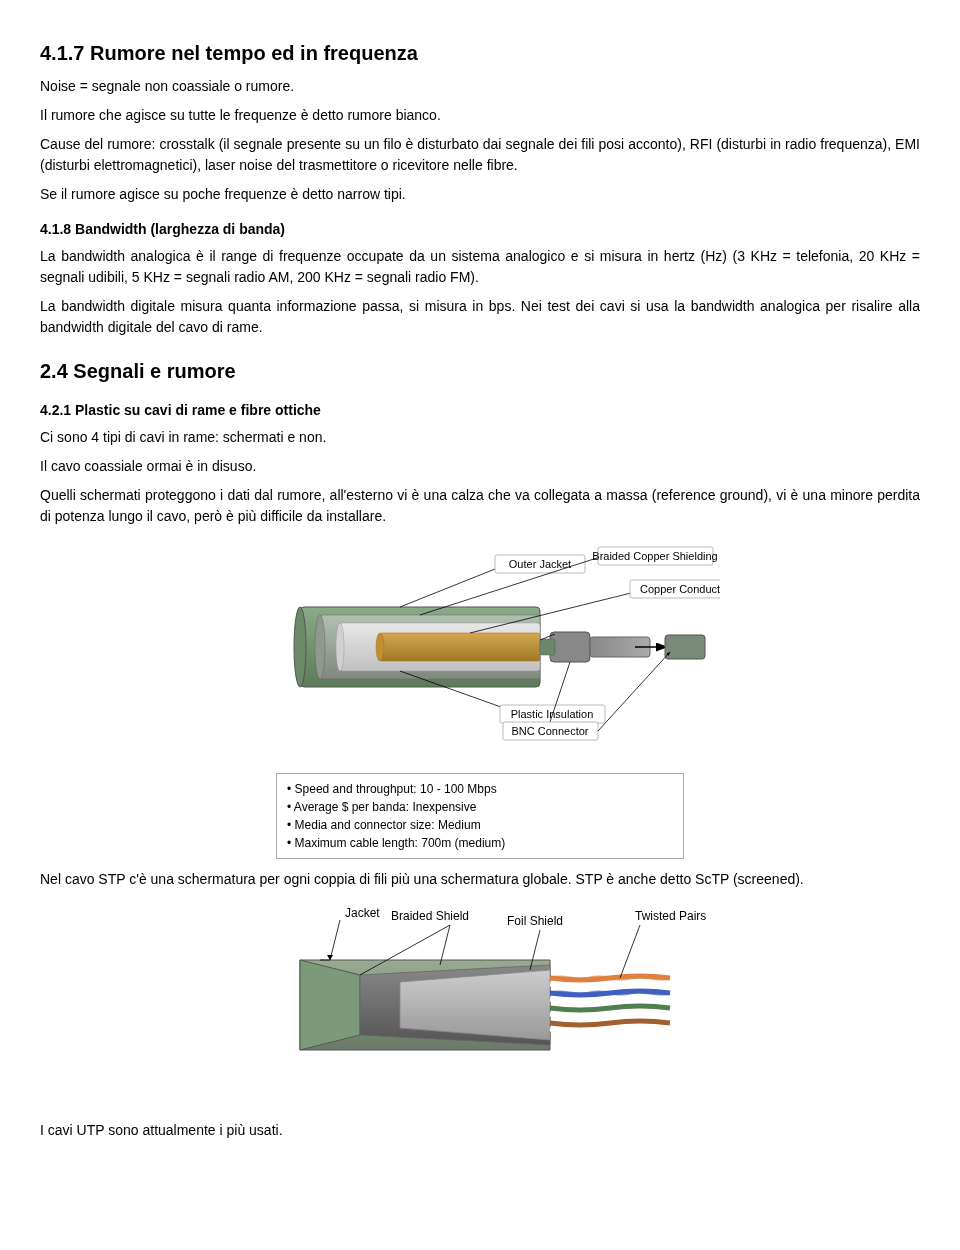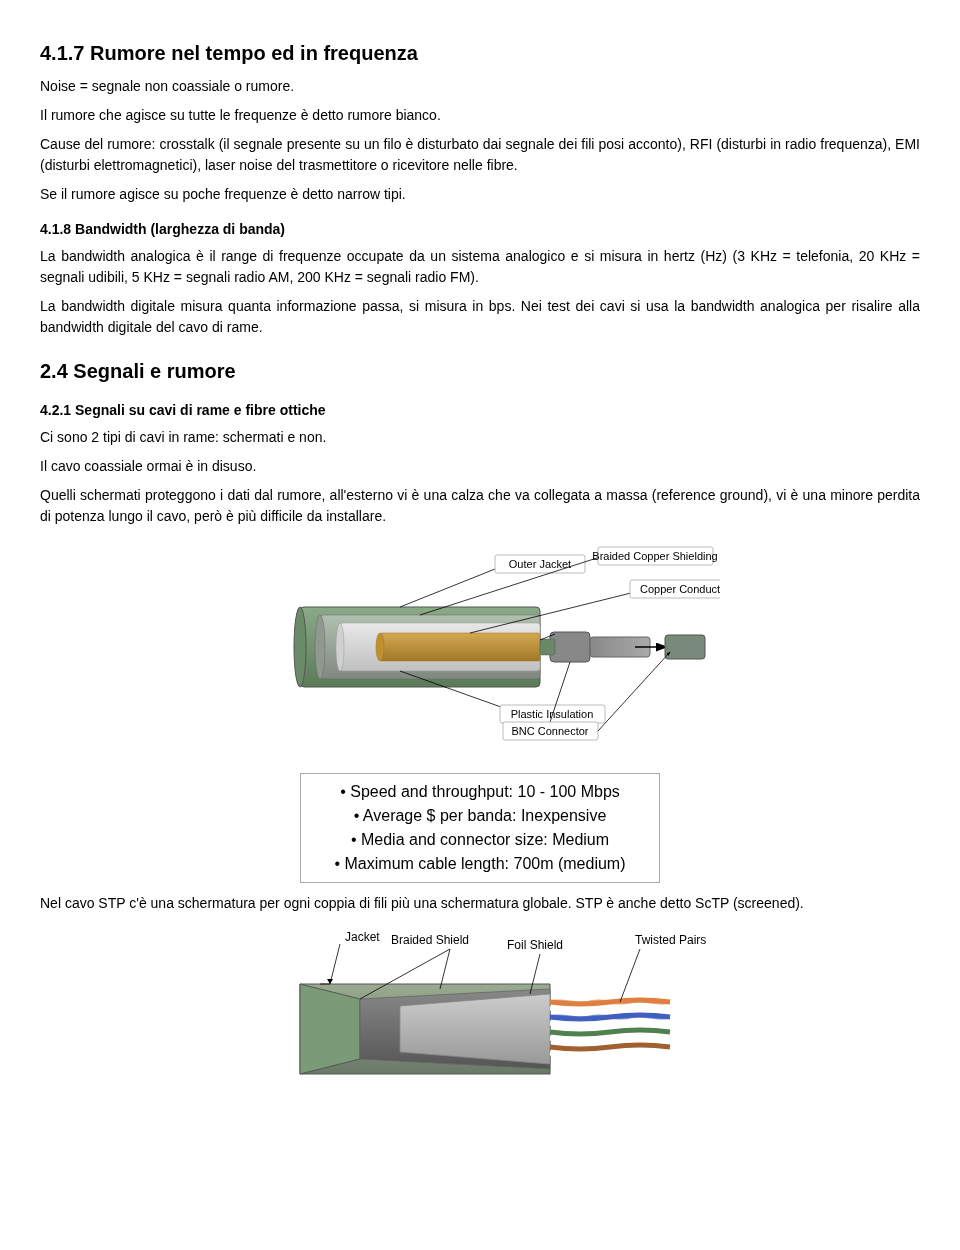--- a/index.html
+++ b/index.html
@@ -13,21 +13,20 @@
       line-height: 1.5;
     }
     h2 { font-size: 20px; font-weight: bold; margin-bottom: 8px; margin-top: 18px; }
     h3 { font-size: 14px; font-weight: bold; margin-bottom: 6px; }
     p { margin-bottom: 8px; text-align: justify; }
     .section { margin-bottom: 14px; }
     .diagram-wrapper-full {
       width: 500px;
       margin: 10px auto;
       display: block;
-      text-align: center;
     }
   </style>
 </head>
 <body>
 
 <div class="section">
   <h2>4.1.7 Rumore nel tempo ed in frequenza</h2>
   <p>Noise = segnale non coassiale o rumore.</p>
   <p>Il rumore che agisce su tutte le frequenze è detto rumore bianco.</p>
   <p>Cause del rumore: crosstalk (il segnale presente su un filo è disturbato dai segnale dei fili posi acconto), RFI (disturbi in radio frequenza), EMI (disturbi elettromagnetici), laser noise del trasmettitore o ricevitore nelle fibre.</p>
@@ -38,22 +37,22 @@
   <h3>4.1.8 Bandwidth (larghezza di banda)</h3>
   <p>La bandwidth analogica è il range di frequenze occupate da un sistema analogico e si misura in hertz (Hz) (3 KHz = telefonia, 20 KHz = segnali udibili, 5 KHz = segnali radio AM, 200 KHz = segnali radio FM).</p>
   <p>La bandwidth digitale misura quanta informazione passa, si misura in bps. Nei test dei cavi si usa la bandwidth analogica per risalire alla bandwidth digitale del cavo di rame.</p>
 </div>
 
 <div class="section">
   <h2>2.4 Segnali e rumore</h2>
 </div>
 
 <div class="section">
-  <h3>4.2.1 Segnali su cavi di rame e fibre ottiche</h3>
-  <p>Ci sono 2 tipi di cavi in rame: schermati e non.</p>
+  <h3>4.2.1 Plastic su cavi di rame e fibre ottiche</h3>
+  <p>Ci sono 4 tipi di cavi in rame: schermati e non.</p>
   <p>Il cavo coassiale ormai è in disuso.</p>
   <p>Quelli schermati proteggono i dati dal rumore, all'esterno vi è una calza che va collegata a massa (reference ground), vi è una minore perdita di potenza lungo il cavo, però è più difficile da installare.</p>
 
   <div class="diagram-wrapper-full">
     <svg width="480" height="230" viewBox="0 0 480 230" style="display:block;margin:0 auto;">
 
       <defs>
         <linearGradient id="outerGrad" x1="0" y1="0" x2="0" y2="1">
           <stop offset="0%" stop-color="#8aaa88"></stop>
           <stop offset="100%" stop-color="#5a7a58"></stop>
@@ -128,21 +127,21 @@
       <defs>
         <marker id="arrowhead" markerWidth="8" markerHeight="8" refX="6" refY="3" orient="auto">
           <path d="M0,0 L0,6 L8,3 z" fill="#000"></path>
         </marker>
         <marker id="arr2" markerWidth="6" markerHeight="6" refX="5" refY="2" orient="auto">
           <path d="M0,0 L0,4 L6,2 z" fill="#000"></path>
         </marker>
       </defs>
     </svg>
 
-    <div style="width:360px;margin:6px auto 8px;border:1px solid #aaa;padding:6px 10px;font-size:16px;background:#fff;">
+    <div style="width:408px;margin:6px auto 8px;border:1px solid #aaa;padding:6px 10px;font-size:12px;background:#fff;">
       <div>• Speed and throughput: 10 - 100 Mbps</div>
       <div>• Average $ per banda: Inexpensive</div>
       <div>• Media and connector size: Medium</div>
       <div>• Maximum cable length: 700m (medium)</div>
     </div>
   </div>
 
   <p>Nel cavo STP c'è una schermatura per ogni coppia di fili più una schermatura globale. STP è anche detto ScTP (screened).</p>
 
   <div class="diagram-wrapper-full">
@@ -197,13 +196,14 @@
 
       <line x1="380" y1="78" x2="400" y2="25" stroke="#000" stroke-width="0.8"></line>
       <text x="395" y="20" font-size="12" font-family="Arial">Twisted Pairs</text>
 
       <line x1="90" y1="60" x2="80" y2="60" stroke="#000" stroke-width="0.8"></line>
 
       <polygon points="90,60 87,55 93,55" fill="#000"></polygon>
     </svg>
   </div>
 
+  <p>I cavi UTP sono attualmente i più usati.</p>
 </div>
 
 </body></html>

